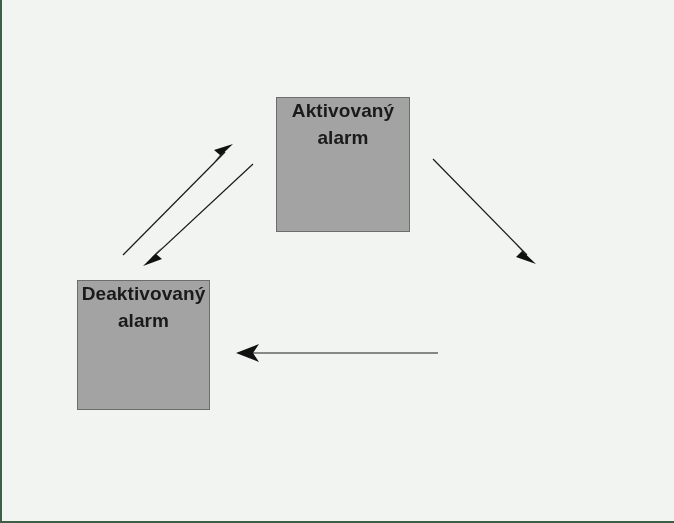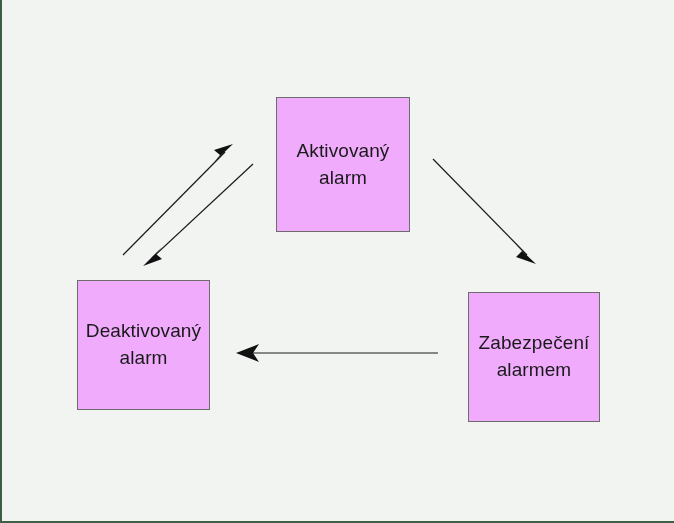--- a/index.html
+++ b/index.html
@@ -21,27 +21,27 @@
   }
   #diagram-svg {
     position: absolute;
     left: 0;
     top: 0;
     width: 674px;
     height: 523px;
   }
   .node-box {
     position: absolute;
-    background: #f0abfc;
+    background: #a3a3a3;
     border: 1px solid #6d6d6d;
     box-sizing: border-box;
     display: flex;
-    align-items: center;
     justify-content: center;
     text-align: center;
+    font-weight: bold;
   }
   .node-label {
     font-size: 19px;
     line-height: 1.42;
     color: #1a1a1a;
     letter-spacing: 0.1px;
     white-space: pre-line;
     padding: 0 4px;
   }
 </style>
@@ -76,18 +76,14 @@
   <div class="node-box" id="node-aktivovany" style="left:274px; top:97px; width:134px; height:135px;">
     <div class="node-label">Aktivovaný
 alarm</div>
   </div>
 
   <div class="node-box" id="node-deaktivovany" style="left:75px; top:280px; width:133px; height:130px;">
     <div class="node-label">Deaktivovaný
 alarm</div>
   </div>
 
-  <div class="node-box" id="node-zabezpeceni" style="left:466px; top:292px; width:132px; height:130px;">
-    <div class="node-label">Zabezpečení
-alarmem</div>
-  </div>
 
 </div>
 
 </body></html>

